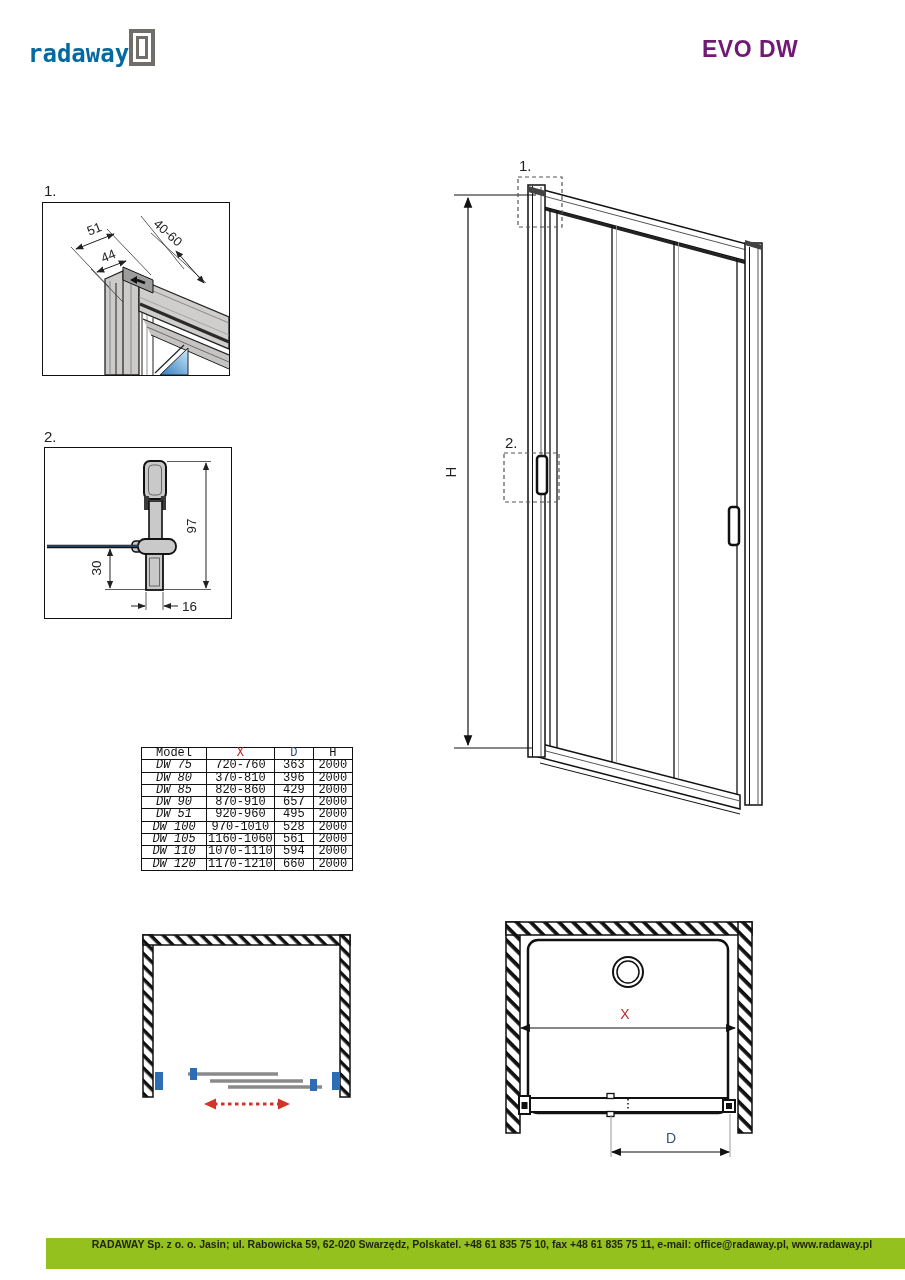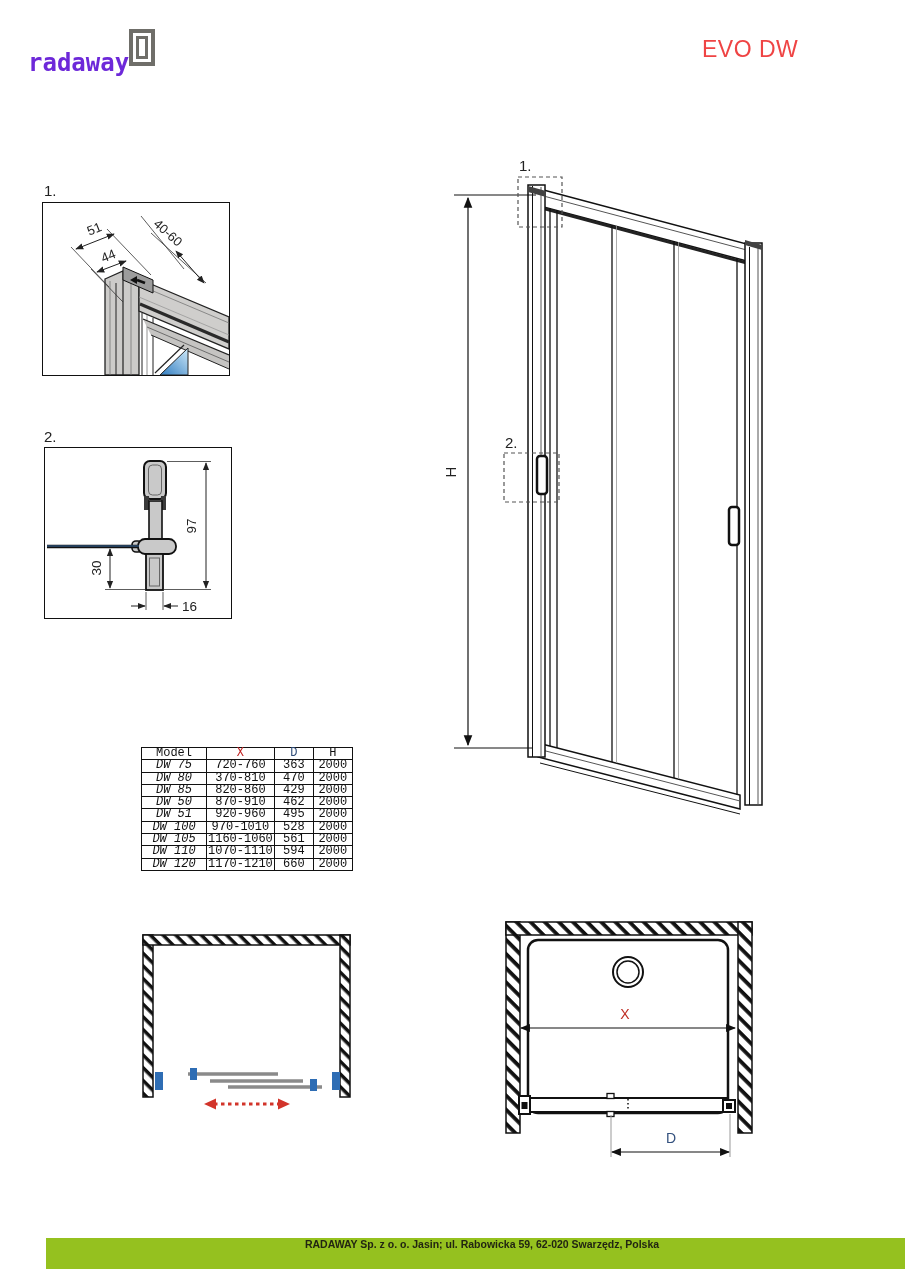--- a/index.html
+++ b/index.html
@@ -1,23 +1,23 @@
 <!DOCTYPE html>
 <html><head>
 <meta charset="utf-8">
 <style>
   html,body{margin:0;padding:0;}
   body{width:905px;height:1280px;position:relative;background:#ffffff;overflow:hidden;
        font-family:"Liberation Sans",sans-serif;color:#111;}
   .abs{position:absolute;}
   
-  .logo-text{left:28px;top:49px;font:bold 24px "DejaVu Sans Mono",monospace;color:#6d28d9;letter-spacing:0px;}
+  .logo-text{left:28px;top:40px;font:bold 24px "DejaVu Sans Mono",monospace;color:#0369a1;letter-spacing:0px;}
   .logo-icon{left:129px;top:29px;width:18px;height:29px;border:4px solid #6f6e69;}
   .logo-icon-inner{margin:3px;width:6px;height:17px;border:3px solid #6f6e69;}
-  .page-title{left:702px;top:36px;width:120px;font-size:23px;font-weight:400;letter-spacing:0.5px;color:#ef4444;}
+  .page-title{left:702px;top:36px;width:120px;font-size:23px;font-weight:700;letter-spacing:0.5px;color:#701a75;}
   
   .callout-label{font-size:15px;color:#222;}
   .detail-box{border:1.5px solid #111;background:#fff;}
   .dim{font:13px "Liberation Sans",sans-serif;fill:#222;}
   .dim-big{font:13.5px "Liberation Sans",sans-serif;fill:#222;}
   
   .spec-table{position:absolute;left:141px;top:747px;border-collapse:collapse;
               font-size:12px;color:#111;table-layout:fixed;font-family:Liberation Mono, monospace;}
   .spec-table th,.spec-table td{border:1.5px solid #111;text-align:center;padding:0 1px;
               height:11.3px;line-height:11.3px;font-weight:normal;white-space:nowrap;}
@@ -201,33 +201,33 @@
   <tbody>
       <tr>
         <td class="model">DW 75</td>
         <td>720-760</td>
         <td>363</td>
         <td>2000</td>
       </tr>
       <tr>
         <td class="model">DW 80</td>
         <td>370-810</td>
-        <td>470</td>
+        <td>396</td>
         <td>2000</td>
       </tr>
       <tr>
         <td class="model">DW 85</td>
         <td>820-860</td>
         <td>429</td>
         <td>2000</td>
       </tr>
       <tr>
-        <td class="model">DW 50</td>
+        <td class="model">DW 90</td>
         <td>870-910</td>
-        <td>462</td>
+        <td>657</td>
         <td>2000</td>
       </tr>
       <tr>
         <td class="model">DW 51</td>
         <td>920-960</td>
         <td>495</td>
         <td>2000</td>
       </tr>
       <tr>
         <td class="model">DW 100</td>
@@ -319,13 +319,14 @@
   <g>
     <line x1="116" y1="203" x2="116" y2="245" stroke="#999" stroke-width="1"></line>
     <line x1="235" y1="202" x2="235" y2="245" stroke="#999" stroke-width="1"></line>
     <line x1="117" y1="240" x2="234" y2="240" stroke="#111" stroke-width="1.1" marker-start="url(#m4)" marker-end="url(#m4)"></line>
   </g>
   <text x="176" y="231" text-anchor="middle" style="font:14px 'Liberation Sans',sans-serif;" fill="#33517e">D</text>
 </svg>
 
 <div class="abs footer">
   <div>RADAWAY Sp. z o. o. Jasin; ul. Rabowicka 59, 62-020 Swarzędz, Polska</div>
+  <div>tel. +48 61 835 75 10, fax +48 61 835 75 11, e-mail: office@radaway.pl, www.radaway.pl</div>
 </div>
 
 </body></html>

